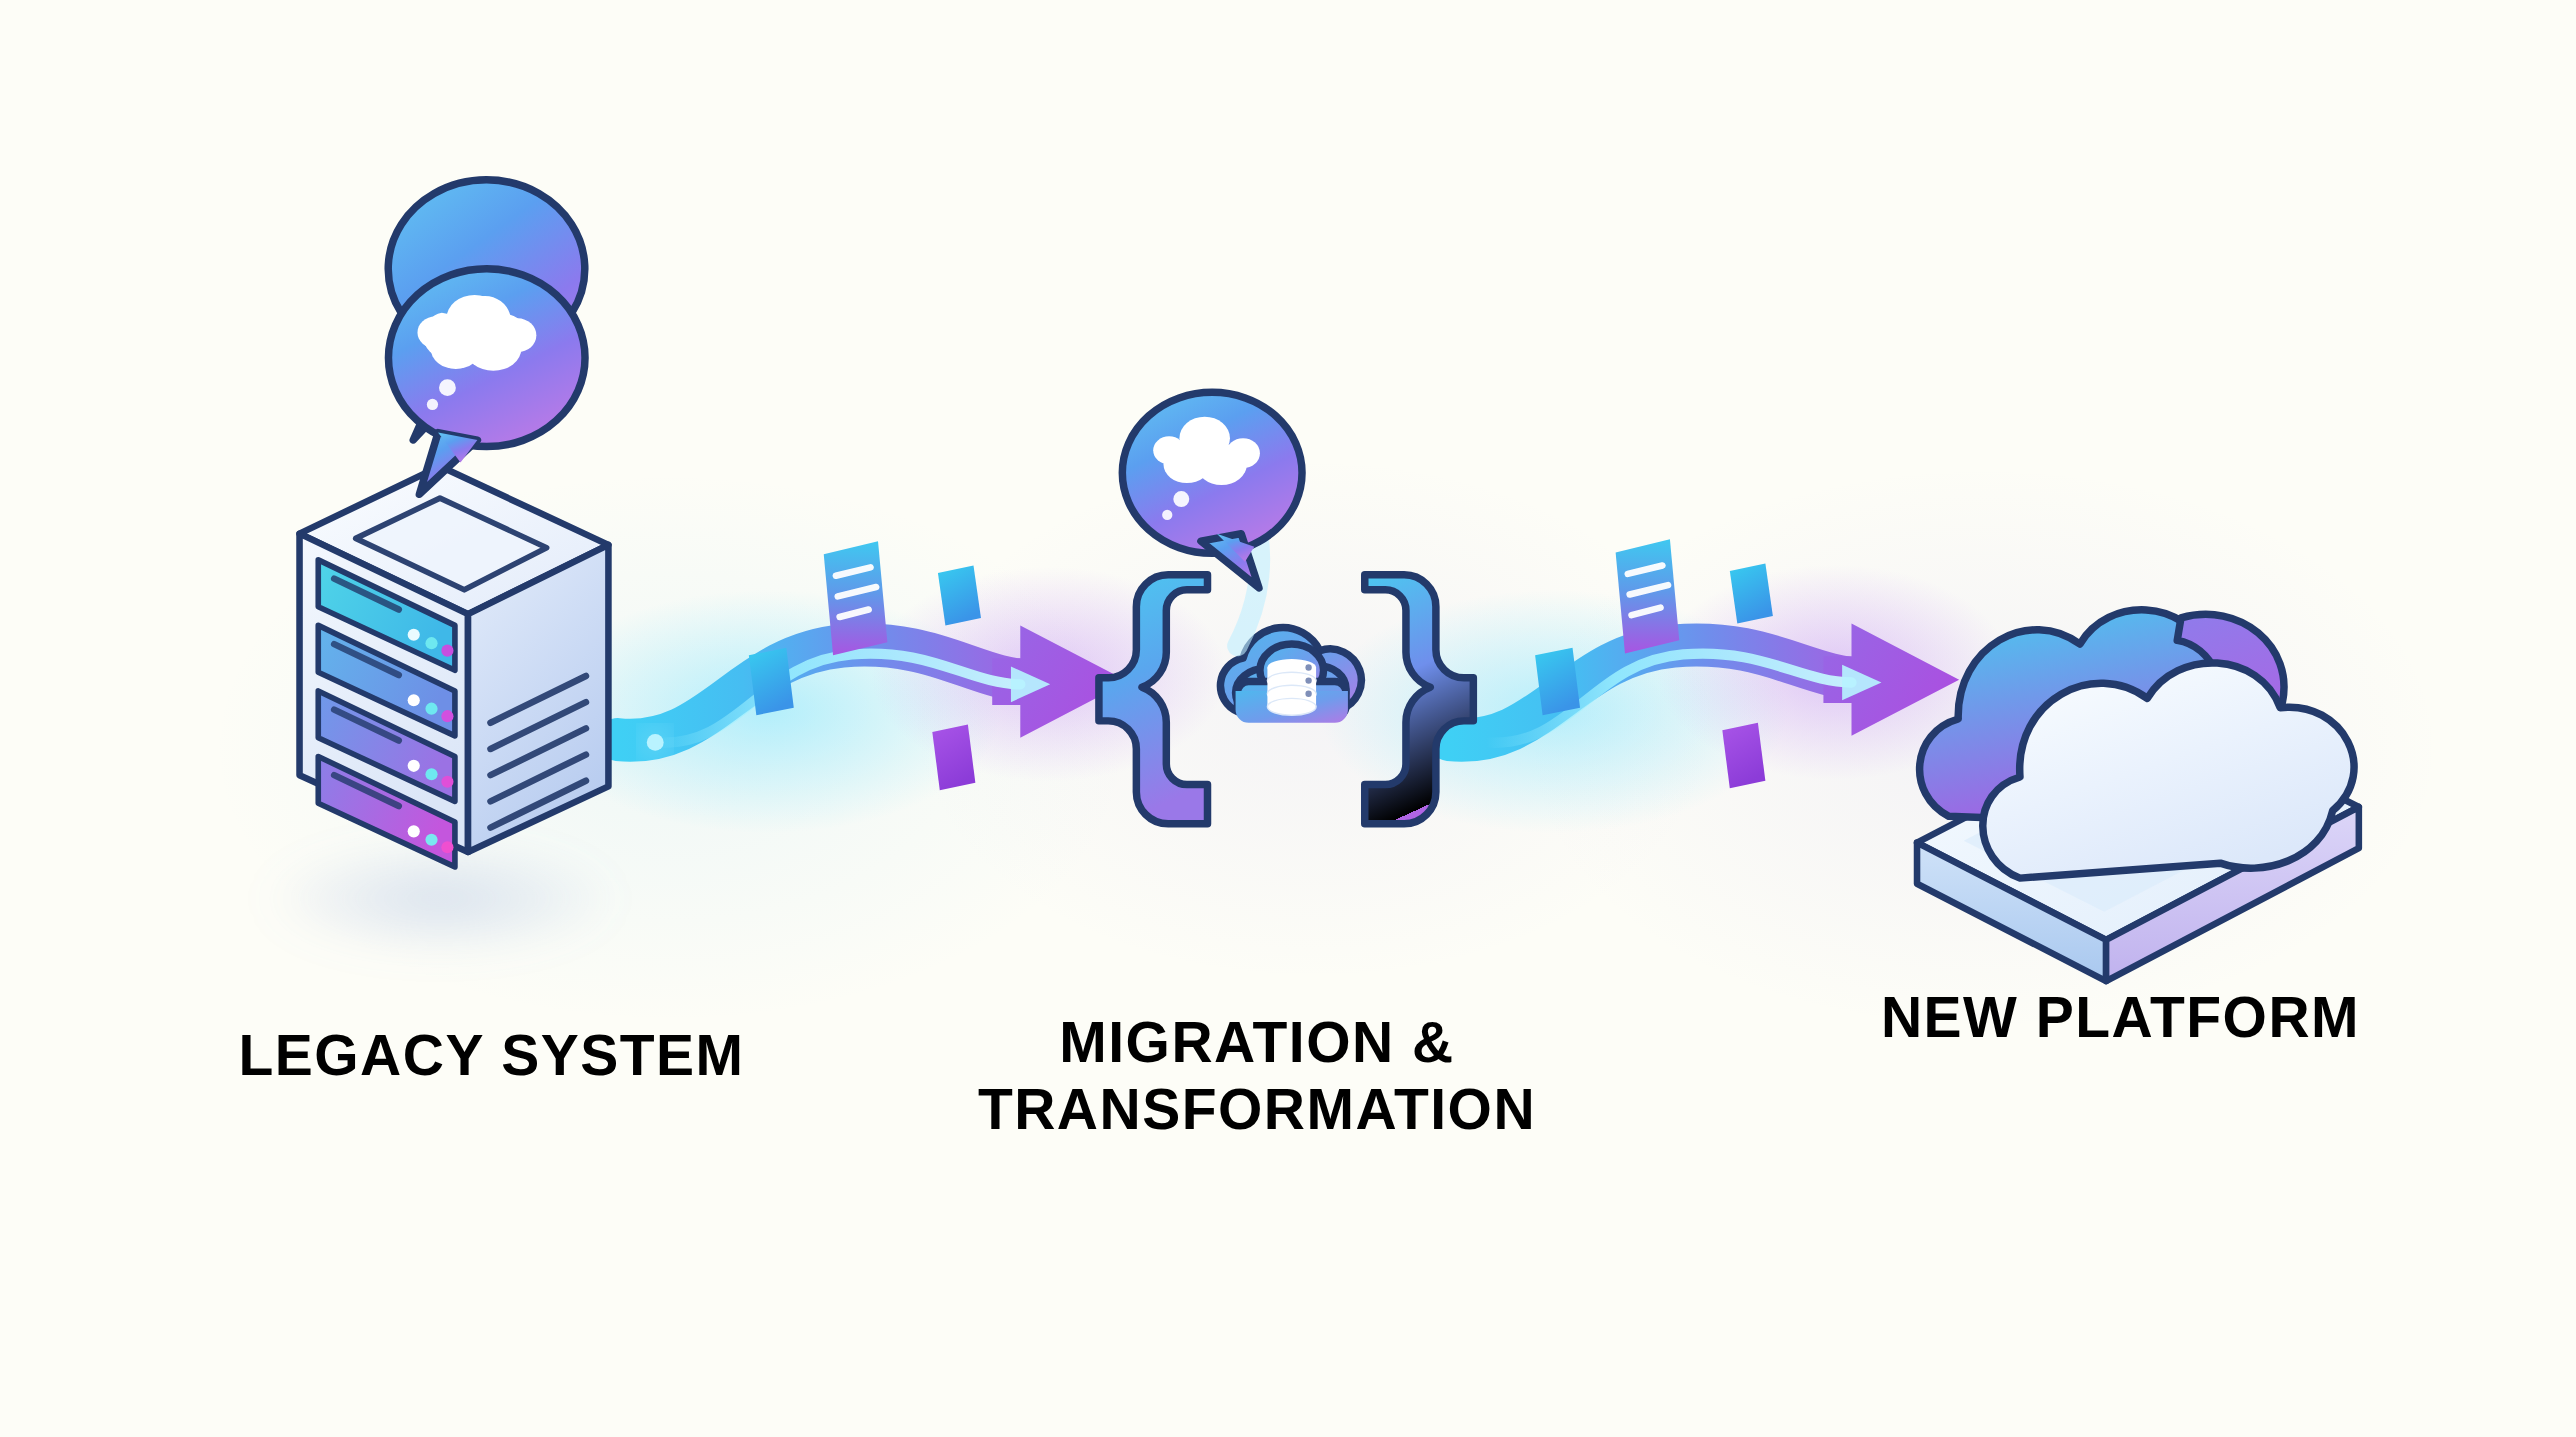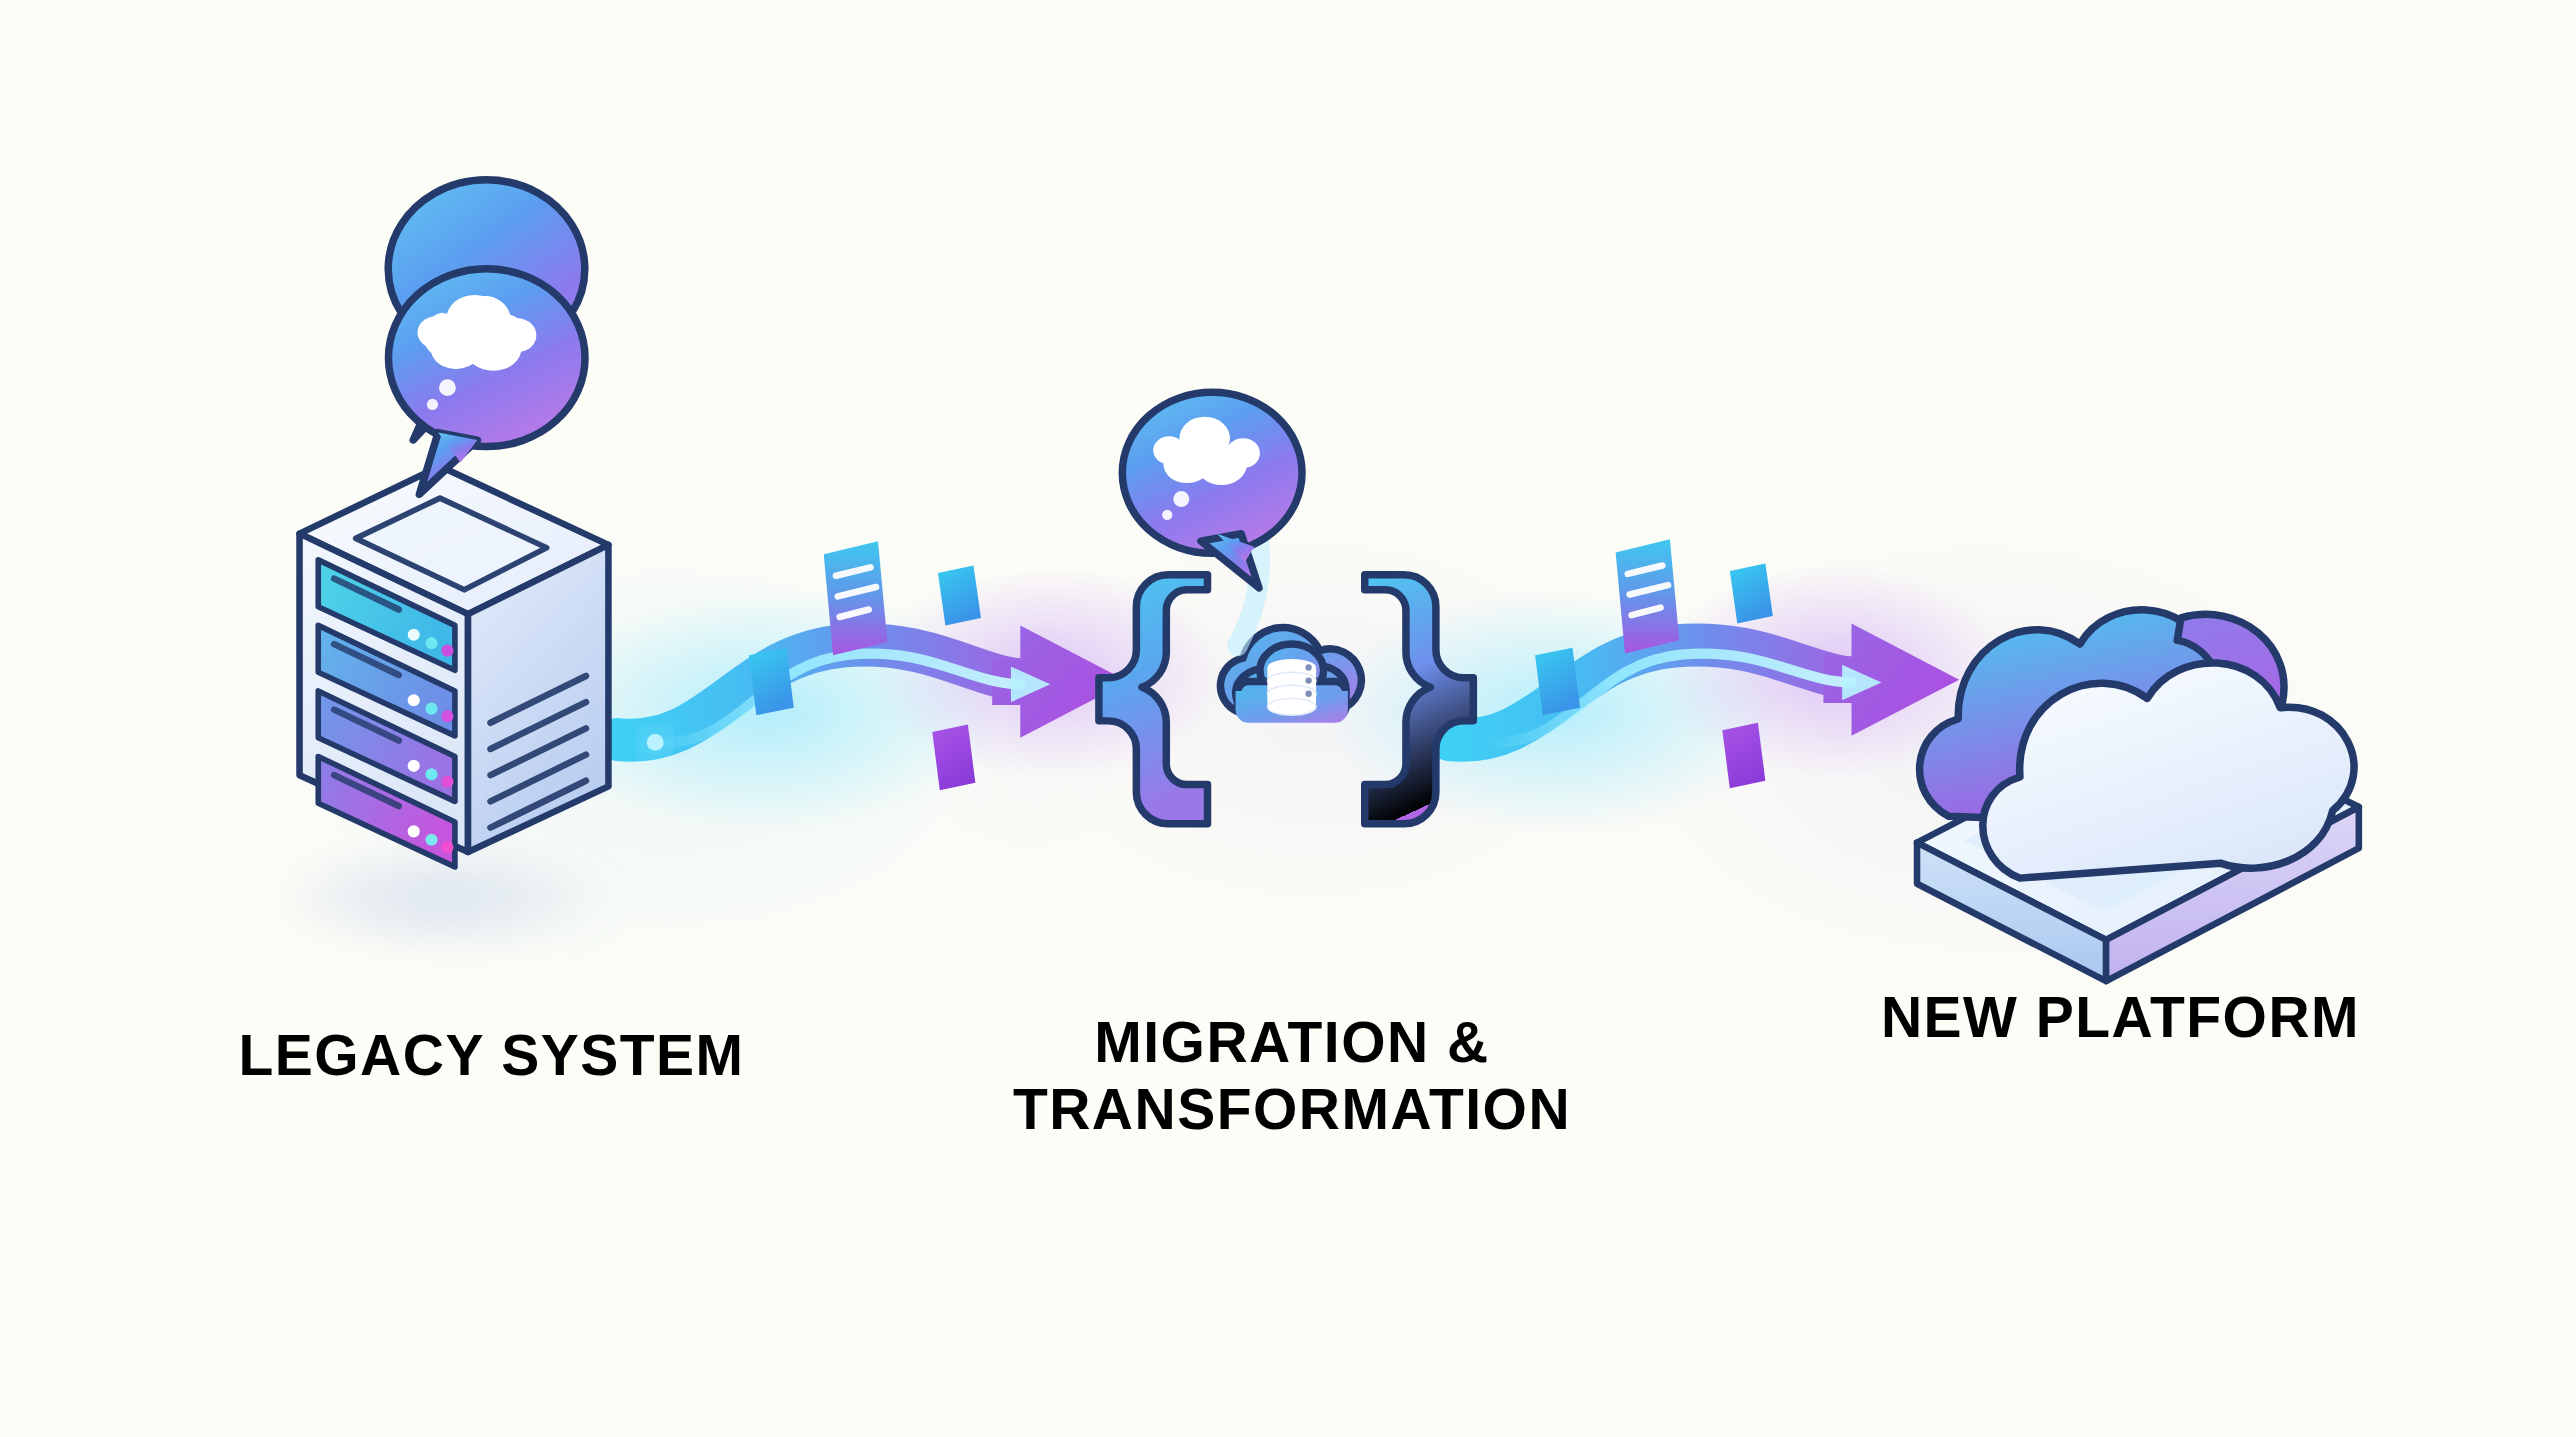--- a/index.html
+++ b/index.html
@@ -40,21 +40,21 @@
     text-align: center;
     color: #000000;
     font-weight: 700;
     font-size: 57px;
     letter-spacing: 1.5px;
     line-height: 1.17;
     white-space: pre-line;
     font-family: "Liberation Sans", sans-serif;
   }
   .label-legacy   { left: 56px;   top: 1022px; width: 871px; }
-  .label-migrate  { left: 899px;  top: 1009px; width: 786px; }
+  .label-migrate  { left: 864px;  top: 1009px; width: 786px; }
   .label-platform { left: 1685px; top: 984px; width: 871px; }
 </style>
 </head>
 <body>
 
 <div class="ambient"></div>
 
 <div class="stage">
 
 <svg class="svg-scene" viewBox="0 0 2752 1536">

